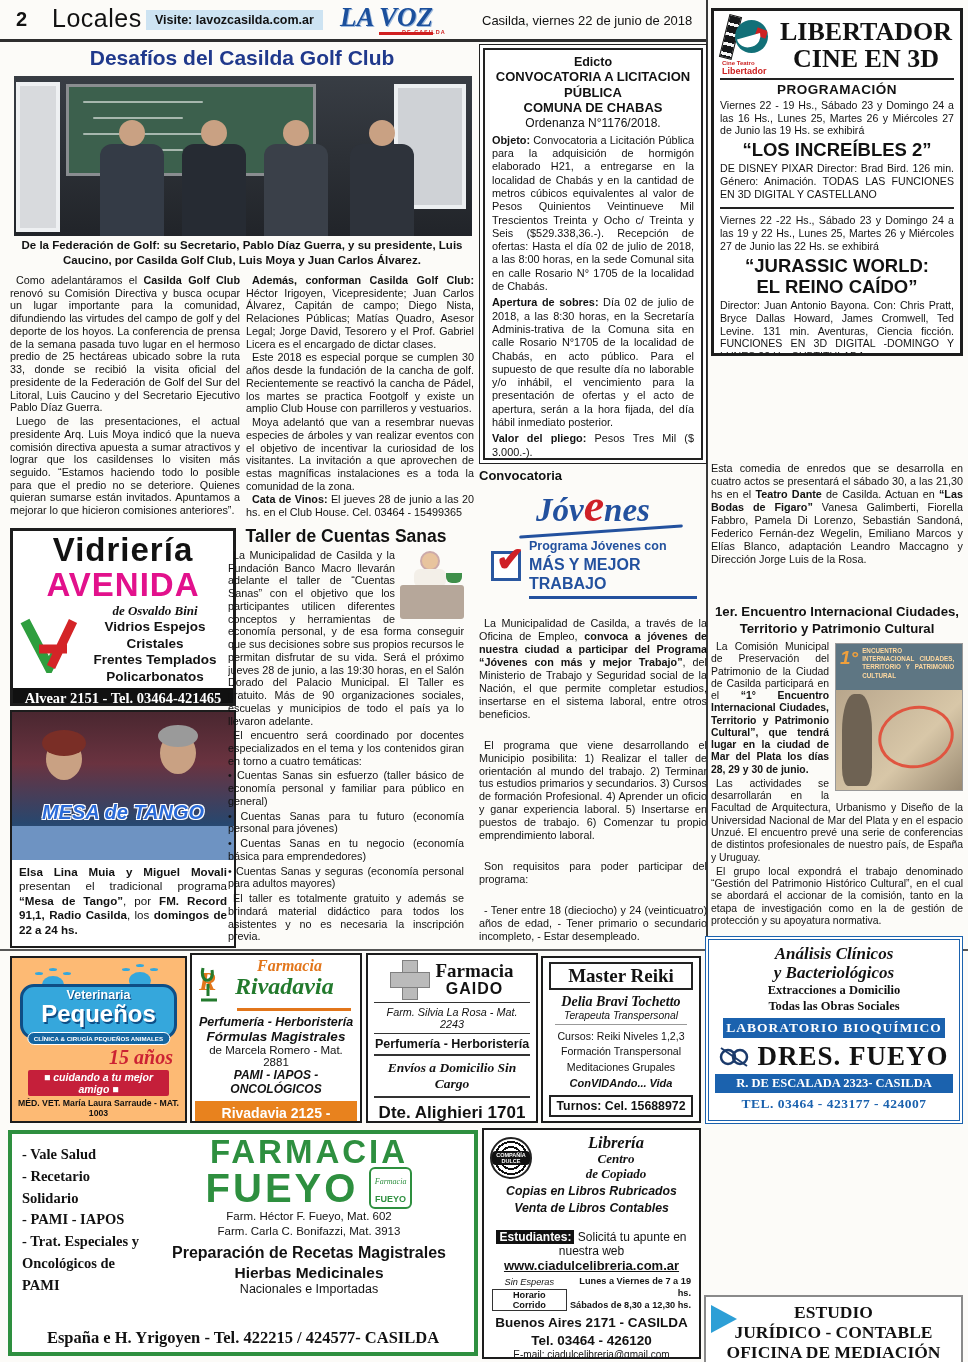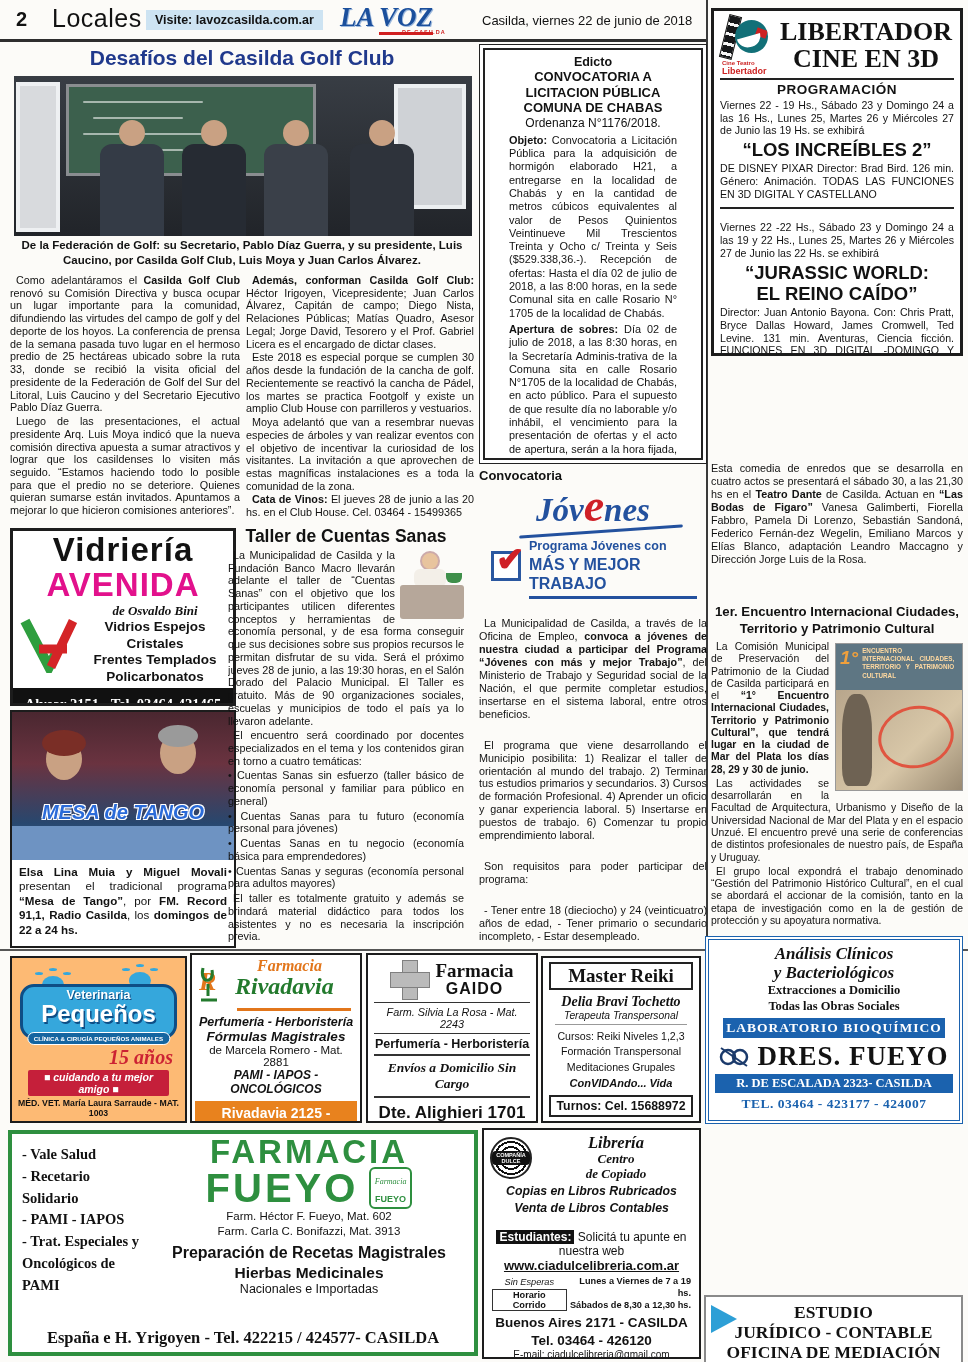--- a/index.html
+++ b/index.html
@@ -31,21 +31,21 @@
   .person{position:absolute;bottom:0;width:64px;height:92px;border-radius:12px 12px 0 0}
   .person::before{content:"";position:absolute;top:-24px;left:19px;width:26px;height:26px;border-radius:50%;background:#c9a183}
   .gcaption{left:10px;top:238px;width:464px;text-align:center;font-weight:700;font-size:11.5px;line-height:1.3}
   .art{font-size:10.8px;line-height:1.18}
   .art p{margin-bottom:1px;text-indent:6px;text-align:justify}
   .gc1{left:10px;top:274px;width:230px;height:252px;overflow:hidden}
   .gc2{left:246px;top:274px;width:228px;height:252px;overflow:hidden}
 
   
   .edicto{left:479px;top:44px;width:228px;height:420px;border:1px solid #222;background:#fff;padding:3px}
-  .ed-in{border:2px solid #222;height:100%;padding:5px 24px;overflow:hidden}
+  .ed-in{border:2px solid #222;height:100%;padding:5px 7px;overflow:hidden}
   .ed-t1{font-size:12.5px;font-weight:700;text-align:center}
   .ed-t2{font-size:13px;font-weight:700;text-align:center;line-height:1.2}
   .ed-t4{font-size:12px;text-align:center;margin-bottom:4px}
   .edicto p{font-size:10.9px;line-height:1.22;text-align:justify;margin-top:3px}
 
   
   .conv{left:479px;top:468px;width:228px;height:478px;overflow:hidden}
   .clabel{font-weight:700;font-size:13px}
   .jword{text-align:center;font-family:"Liberation Serif",serif;font-style:italic;font-weight:700;color:#23519e;font-size:33px;line-height:1}
   .jword .e{color:#cf2027;font-size:46px}
@@ -65,21 +65,21 @@
   .film{position:absolute;left:4px;top:1px;width:13px;height:44px;transform:rotate(14deg);background:repeating-linear-gradient(180deg,#16181a 0 7px,#f5f5f5 7px 10px);border:1px solid #111}
   .ccirc{position:absolute;left:15px;top:6px;width:33px;height:33px;border-radius:50%;background:#127078;overflow:hidden}
   .ccirc::after{content:"";position:absolute;left:3px;top:16px;width:24px;height:11px;background:#fff;border-radius:0 0 12px 12px;transform:rotate(-16deg)}
   .ccirc::before{content:"";position:absolute;right:1px;top:9px;width:11px;height:8px;background:#c22;transform:rotate(20deg)}
   .cl-t1{position:absolute;left:2px;bottom:10px;font-size:6px;color:#c22;font-weight:700}
   .cl-t2{position:absolute;left:2px;bottom:0;font-size:9px;color:#c22;font-weight:700}
   .ctitle{flex:1;text-align:center;font-family:"Liberation Serif",serif;font-weight:700;font-size:26px;line-height:1.04}
   .prog{text-align:center;font-weight:700;font-size:13.5px;letter-spacing:.5px;border-top:2px solid #222;margin-top:2px;padding:2px 0}
   .sched{font-size:10.6px;line-height:1.2;text-align:justify}
   .stitle{font-size:18.5px;font-weight:800;text-align:center;margin:2px 0;line-height:1.15}
-  .show2{margin-top:7px;border-top:2px solid #222;padding-top:12px}
+  .show2{margin-top:7px;border-top:2px solid #222;padding-top:5px}
 
   
   .bphoto{left:711px;top:362px;width:252px;height:96px;background:#0a0a0c;overflow:hidden}
   .btxt{position:absolute;left:12px;top:6px;color:#f5f5f0;font-family:"Liberation Serif",serif;font-style:italic;font-weight:700;font-size:15px;line-height:1.35}
   .mask{position:absolute;background:#ecece8;border-radius:50% 50% 46% 46%;transform:rotate(-10deg)}
   .m1{right:36px;top:8px;width:44px;height:66px}
   .m2{right:82px;top:20px;width:34px;height:54px;background:#cfcfc9}
   .rose{position:absolute;left:108px;bottom:2px;width:52px;height:20px;background:radial-gradient(circle,#7a1320,#3a0a10);border-radius:50%}
   .btext{left:711px;top:462px;width:252px;height:140px;font-size:10.8px;line-height:1.2;text-align:justify;overflow:hidden}
 
@@ -97,21 +97,21 @@
   .redloop{position:absolute;right:8px;top:16px;width:76px;height:62px;border:3px solid #e05540;border-radius:50%;transform:rotate(-12deg)}
 
   
   .vid{left:10px;top:528px;width:226px;height:178px;border:3px solid #1c1c1c;background:#fff;text-align:center;overflow:hidden}
   .vid-l1{font-size:33px;font-weight:800;letter-spacing:1px;line-height:1.05;margin-top:2px}
   .vid-l2{font-size:33px;font-weight:800;color:#e2118c;letter-spacing:1px;line-height:1}
   .vid-mid{display:flex;align-items:center;padding:2px 4px}
   .vid-txt{flex:1;text-align:center}
   .vid-owner{font-family:"Liberation Serif",serif;font-style:italic;font-weight:700;font-size:13px}
   .vid-item{font-weight:700;font-size:13.5px;line-height:1.25}
-  .vid-foot{background:#111;color:#fff;font-family:"Liberation Serif",serif;font-weight:700;font-size:14.5px;padding:8px 0}
+  .vid-foot{background:#111;color:#fff;font-family:"Liberation Serif",serif;font-weight:700;font-size:14.5px;padding:2px 0}
 
   
   .tan{left:10px;top:710px;width:226px;height:238px;border:2px solid #1c1c1c;background:#fff;overflow:hidden}
   .tphoto{position:relative;height:148px;background:linear-gradient(180deg,#4a2730 0%,#6a3340 35%,#28476e 75%,#3b6a9e 100%);overflow:hidden}
   .th{position:absolute;width:36px;height:42px;border-radius:50%;background:#c9a183}
   .th1{left:34px;top:26px}
   .th1::before{content:"";position:absolute;left:-4px;top:-8px;width:44px;height:26px;border-radius:50%;background:#7a2e26}
   .th2{right:38px;top:20px}
   .th2::before{content:"";position:absolute;left:-2px;top:-7px;width:40px;height:22px;border-radius:50%;background:#9a9a9a}
   .ttable{position:absolute;bottom:0;left:0;right:0;height:34px;background:#6e93c2}

